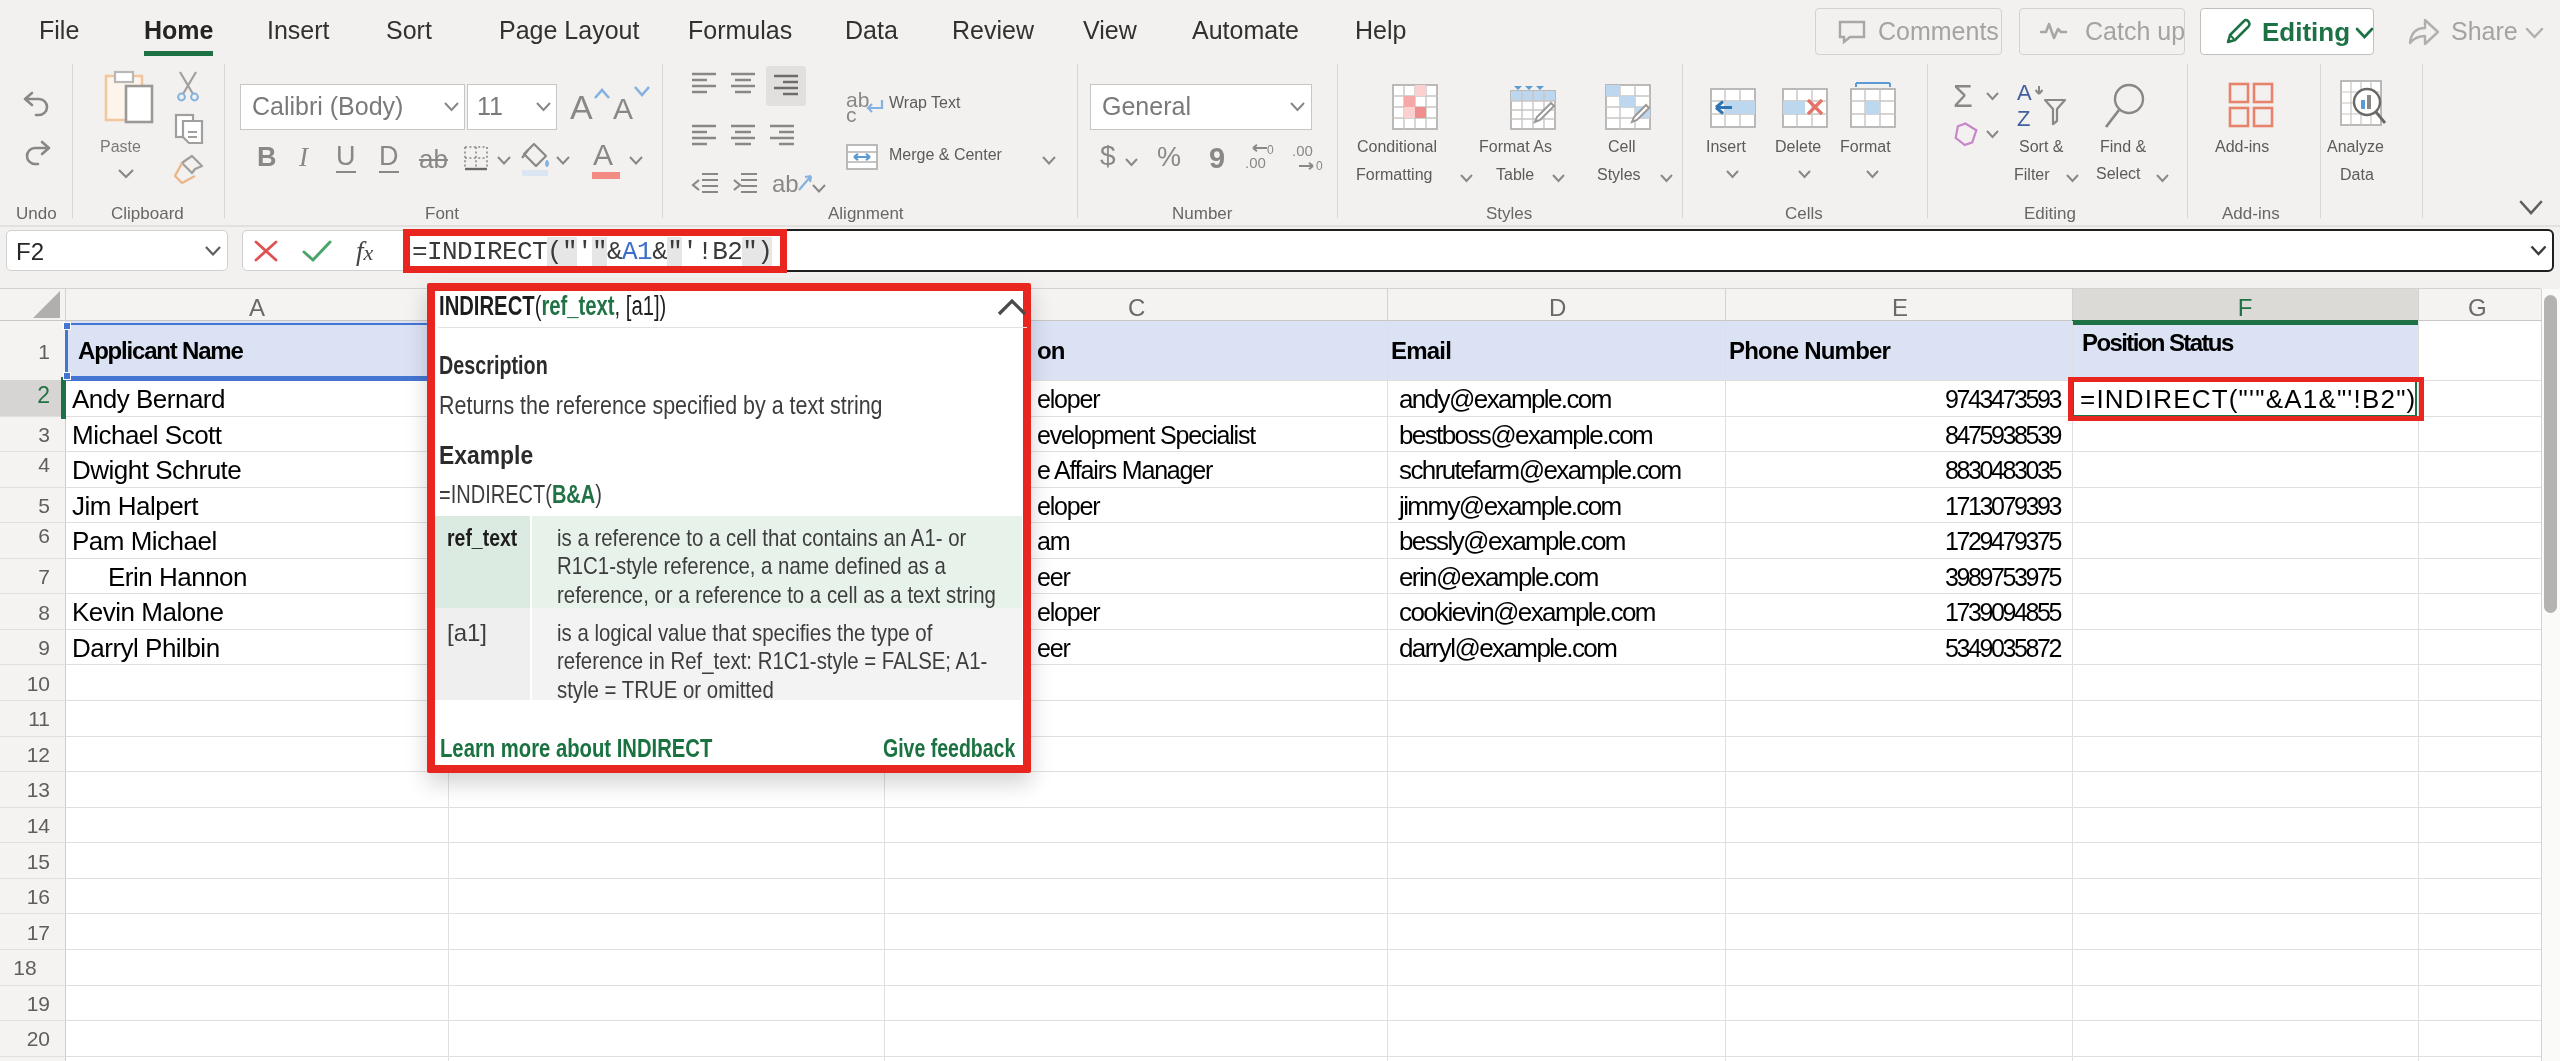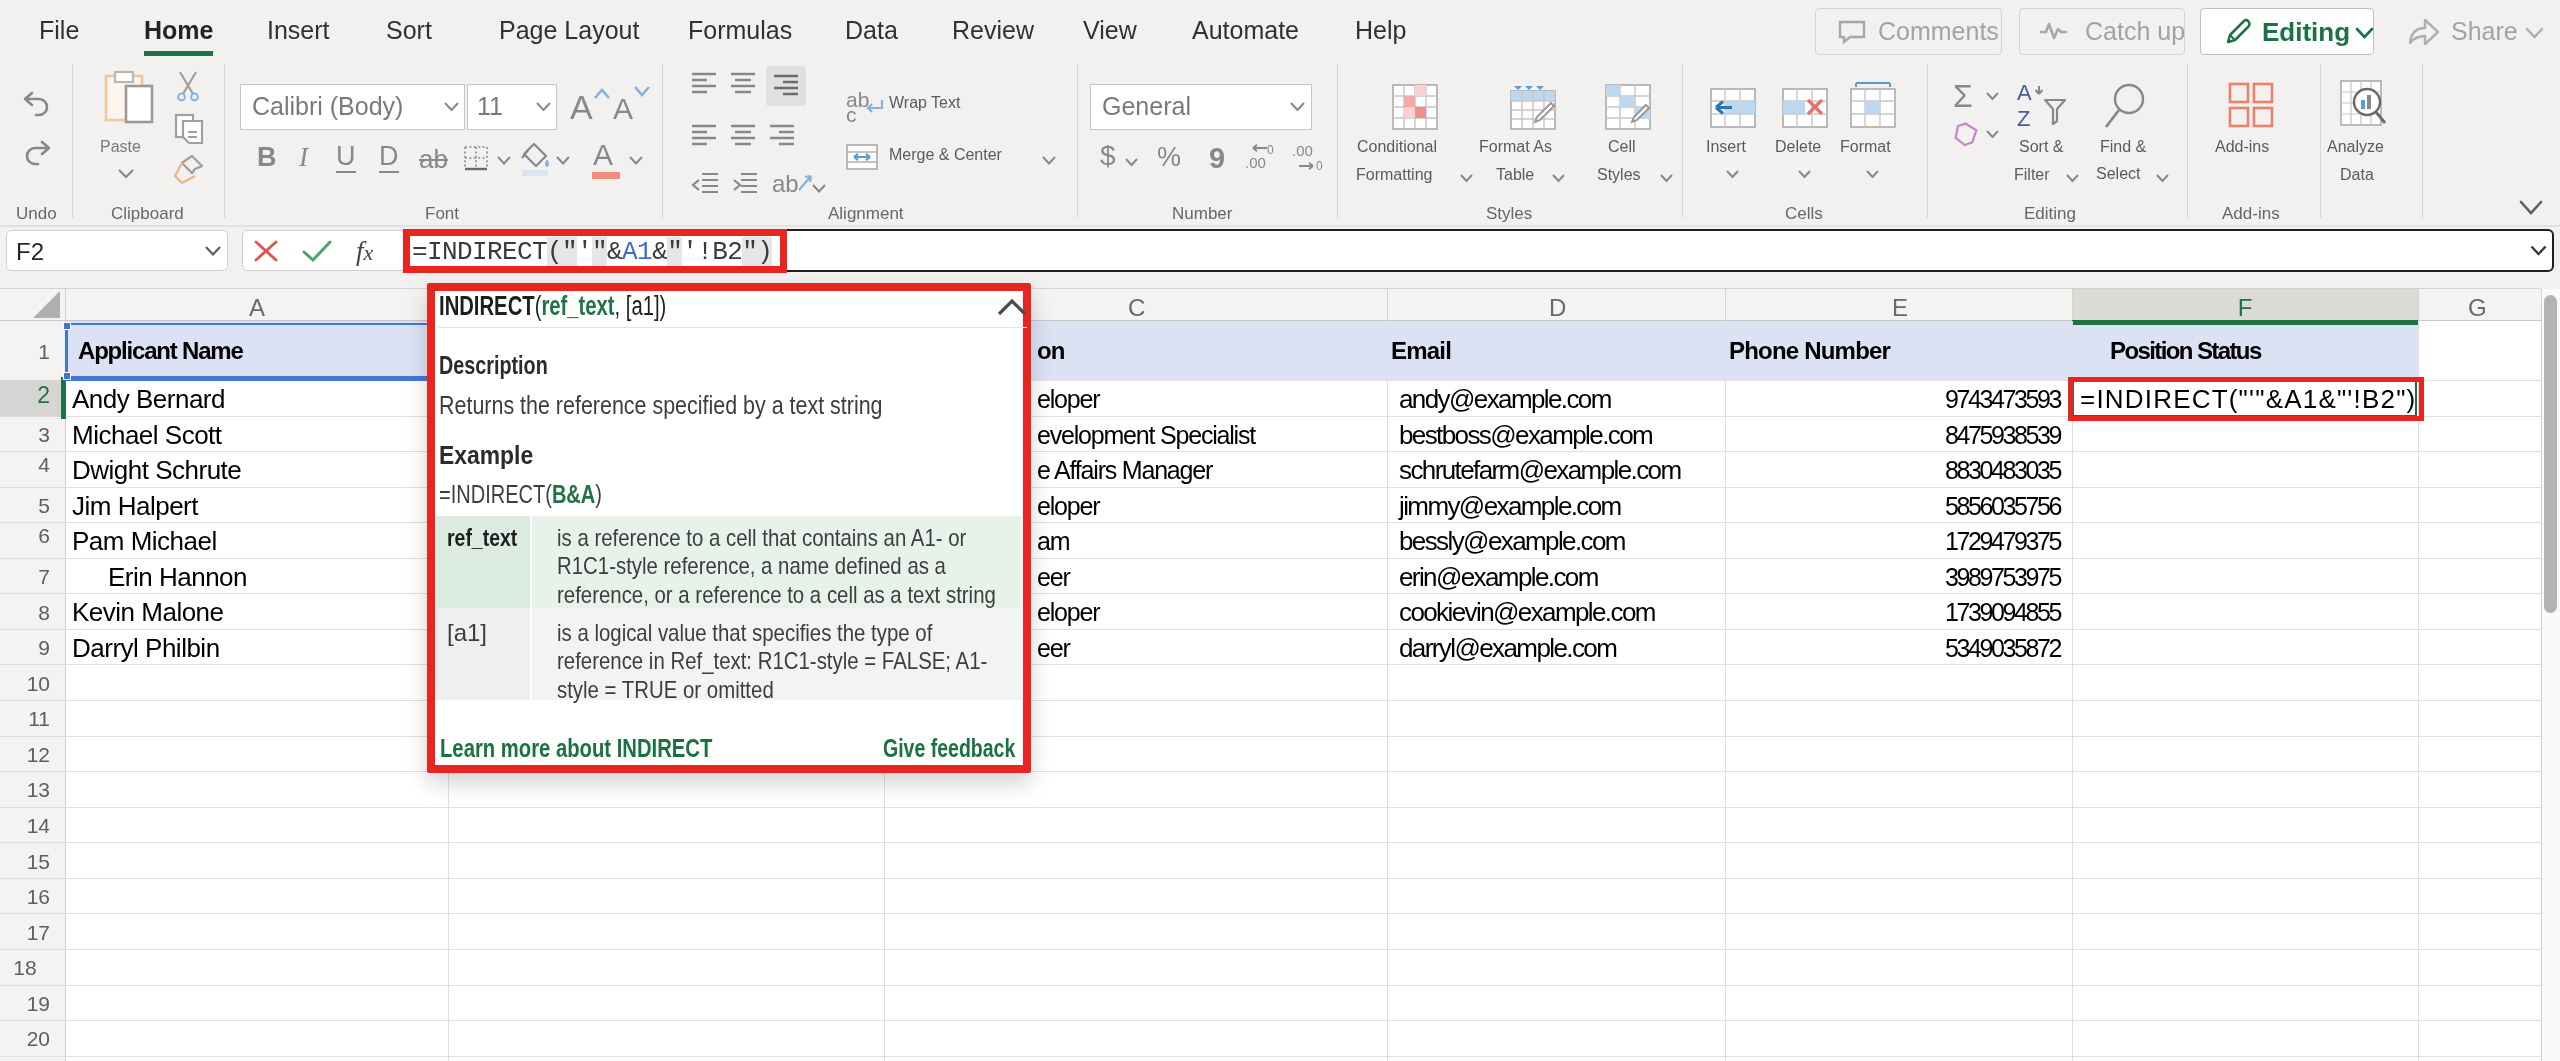--- a/index.html
+++ b/index.html
@@ -456,21 +456,21 @@
 <div class="ab" style="left:65px; top:376px; width:363px; height:5px; background:#4575d2;"></div>
 <div class="ab" style="left:62.5px; top:321.5px; width:8px; height:8px; background:#4575d2; border:1px solid #fff;"></div>
 <div class="ab" style="left:62.5px; top:372px; width:8px; height:8px; background:#4575d2; border:1px solid #fff;"></div>
 
 <div class="ab" style="left:2542px; top:289px; width:18px; height:772px; background:#fafaf9;"></div>
 <div class="ab" style="left:2544px; top:295px; width:13px; height:318px; background:#b5b3b1; border-radius:6.5px;"></div>
 
 <div class="cell" style="left:78px; top:321px; line-height:59.5px; font-weight:bold; font-size:24px; letter-spacing:-1.2px;">Applicant Name</div>
 <div class="cell" style="left:1391px; top:321px; line-height:59.5px; font-weight:bold; font-size:24px; letter-spacing:-0.8px;">Email</div>
 <div class="cell" style="left:1729px; top:321px; line-height:59.5px; font-weight:bold; font-size:24px; letter-spacing:-0.8px;">Phone Number</div>
-<div class="cell" style="left:2082px; top:321px; line-height:59.5px; font-weight:bold; font-size:24px; letter-spacing:-1.6px;margin-left:28px;">Position Status</div>
+<div class="cell" style="left:2082px; top:313px; line-height:59.5px; font-weight:bold; font-size:24px; letter-spacing:-1.6px;">Position Status</div>
 <div class="cell" style="left:1037px; top:321px; line-height:59.5px; font-weight:bold; font-size:24px; letter-spacing:-0.8px;">on</div>
 
 <div class="cell" style="left:72px; top:382px;">Andy Bernard</div>
 <div class="cell" style="left:72px; top:417.5px;">Michael Scott</div>
 <div class="cell" style="left:72px; top:453px;">Dwight Schrute</div>
 <div class="cell" style="left:72px; top:488.5px;">Jim Halpert</div>
 <div class="cell" style="left:72px; top:524px;">Pam Michael</div>
 <div class="cell" style="left:72px; top:559.5px;margin-left:36px;">Erin Hannon</div>
 <div class="cell" style="left:72px; top:595px;">Kevin Malone</div>
 <div class="cell" style="left:72px; top:630.5px;">Darryl Philbin</div>
@@ -489,21 +489,21 @@
 <div class="cell" style="left:1399px; top:453px; letter-spacing:-1.6px;">schrutefarm@example.com</div>
 <div class="cell" style="left:1399px; top:488.5px; letter-spacing:-1.6px;">jimmy@example.com</div>
 <div class="cell" style="left:1399px; top:524px; letter-spacing:-1.6px;">bessly@example.com</div>
 <div class="cell" style="left:1399px; top:559.5px; letter-spacing:-1.6px;">erin@example.com</div>
 <div class="cell" style="left:1399px; top:595px; letter-spacing:-1.6px;">cookievin@example.com</div>
 <div class="cell" style="left:1399px; top:630.5px; letter-spacing:-1.6px;">darryl@example.com</div>
 
 <div class="cell" style="left:1800px; top:382px; width:260px; text-align:right; font-size:25px; letter-spacing:-2.4px;">9743473593</div>
 <div class="cell" style="left:1800px; top:417.5px; width:260px; text-align:right; font-size:25px; letter-spacing:-2.4px;">8475938539</div>
 <div class="cell" style="left:1800px; top:453px; width:260px; text-align:right; font-size:25px; letter-spacing:-2.4px;">8830483035</div>
-<div class="cell" style="left:1800px; top:488.5px; width:260px; text-align:right; font-size:25px; letter-spacing:-2.4px;">5856035756</div>
+<div class="cell" style="left:1800px; top:488.5px; width:260px; text-align:right; font-size:25px; letter-spacing:-2.4px;">1713079393</div>
 <div class="cell" style="left:1800px; top:524px; width:260px; text-align:right; font-size:25px; letter-spacing:-2.4px;">1729479375</div>
 <div class="cell" style="left:1800px; top:559.5px; width:260px; text-align:right; font-size:25px; letter-spacing:-2.4px;">3989753975</div>
 <div class="cell" style="left:1800px; top:595px; width:260px; text-align:right; font-size:25px; letter-spacing:-2.4px;">1739094855</div>
 <div class="cell" style="left:1800px; top:630.5px; width:260px; text-align:right; font-size:25px; letter-spacing:-2.4px;">5349035872</div>
 
 <div class="cell" style="left:2080px; top:382px; font-size:26px; letter-spacing:1.2px;">=INDIRECT("'"&amp;A1&amp;"'!B2")</div>
 
 <div class="ab" style="left:2072px; top:379px; width:345px; height:38px; border:2.5px solid #1e7145;"></div>
 <div class="ab" style="left:2068px; top:377px; width:356px; height:44px; border:5px solid #e8251f;"></div>
 

